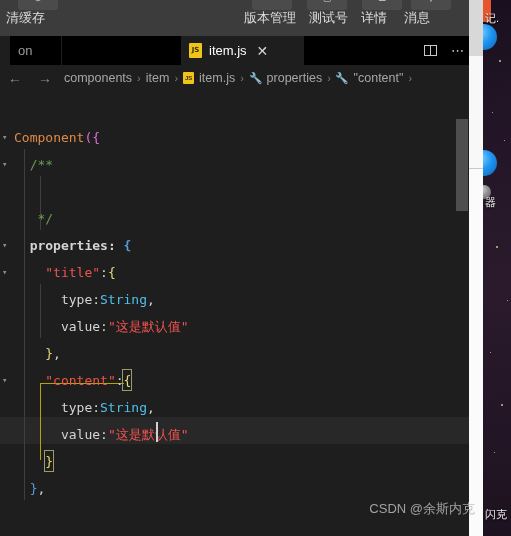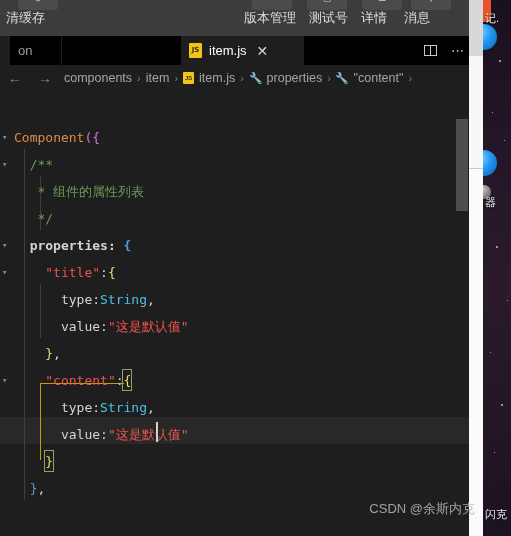--- a/index.html
+++ b/index.html
@@ -202,21 +202,20 @@
       <div class="codearea" id="codearea">
           <div class="activeline" style="top: 326px;"></div>
           <div class="iguide" style="left: 24px; top: 58px; height: 351px;"></div>
           <div class="iguide" style="left: 40px; top: 85px; height: 54px;"></div>
           <div class="iguide" style="left: 40px; top: 193px; height: 54px;"></div>
           <div class="iguide" style="left: 40px; top: 301px; height: 54px;"></div>
           <div style="position: absolute; left: 40px; top: 292px; width: 1px; height: 77px; background: rgb(184, 164, 0);"></div>
           <div style="position: absolute; left: 40px; top: 292px; width: 84px; height: 1px; background: rgb(184, 164, 0);"></div>
           <div class="line" style="top: 33px;"><span class="txt" style="left: 14px;"><span class="t-fn">Component</span><span class="t-paren">(</span><span class="t-brace-p">{</span></span></div>
           <div class="line" style="top: 60px;"><span class="txt" style="left: 29.64px;"><span class="t-comment">/**</span></span></div>
-          <div class="line" style="top: 87px;"><span class="txt" style="left: 29.64px;"><span class="t-comment"> * 组件的属性列表</span></span></div>
           <div class="line" style="top: 114px;"><span class="txt" style="left: 29.64px;"><span class="t-comment"> */</span></span></div>
           <div class="line" style="top: 141px;"><span class="txt" style="left: 29.64px; font-weight: bold;"><span class="t-prop">properties</span><span class="t-punct">: </span><span class="t-brace-b">{</span></span></div>
           <div class="line" style="top: 168px;"><span class="txt" style="left: 45.28px;"><span class="t-key">"title"</span><span class="t-punct">:</span><span class="t-brace-y">{</span></span></div>
           <div class="line" style="top: 195px;"><span class="txt" style="left: 60.92px;"><span class="t-plain">type</span><span class="t-punct">:</span><span class="t-type">String</span><span class="t-punct">,</span></span></div>
           <div class="line" style="top: 222px;"><span class="txt" style="left: 60.92px;"><span class="t-plain">value</span><span class="t-punct">:</span><span class="t-str">"这是默认值"</span></span></div>
           <div class="line" style="top: 249px;"><span class="txt" style="left: 45.28px;"><span class="t-brace-y">}</span><span class="t-punct">,</span></span></div>
           <div class="line" style="top: 276px;"><span class="txt" style="left: 45.28px;"><span class="t-key">"content"</span><span class="t-punct">:</span><span class="t-brace-y">{</span></span></div>
           <div class="line" style="top: 303px;"><span class="txt" style="left: 60.92px;"><span class="t-plain">type</span><span class="t-punct">:</span><span class="t-type">String</span><span class="t-punct">,</span></span></div>
           <div class="line" style="top: 330px;"><span class="txt" style="left: 60.92px;"><span class="t-plain">value</span><span class="t-punct">:</span><span class="t-str">"这是默认值"</span></span></div>
           <div class="line" style="top: 357px;"><span class="txt" style="left: 45.28px;"><span class="t-brace-y">}</span></span></div>

